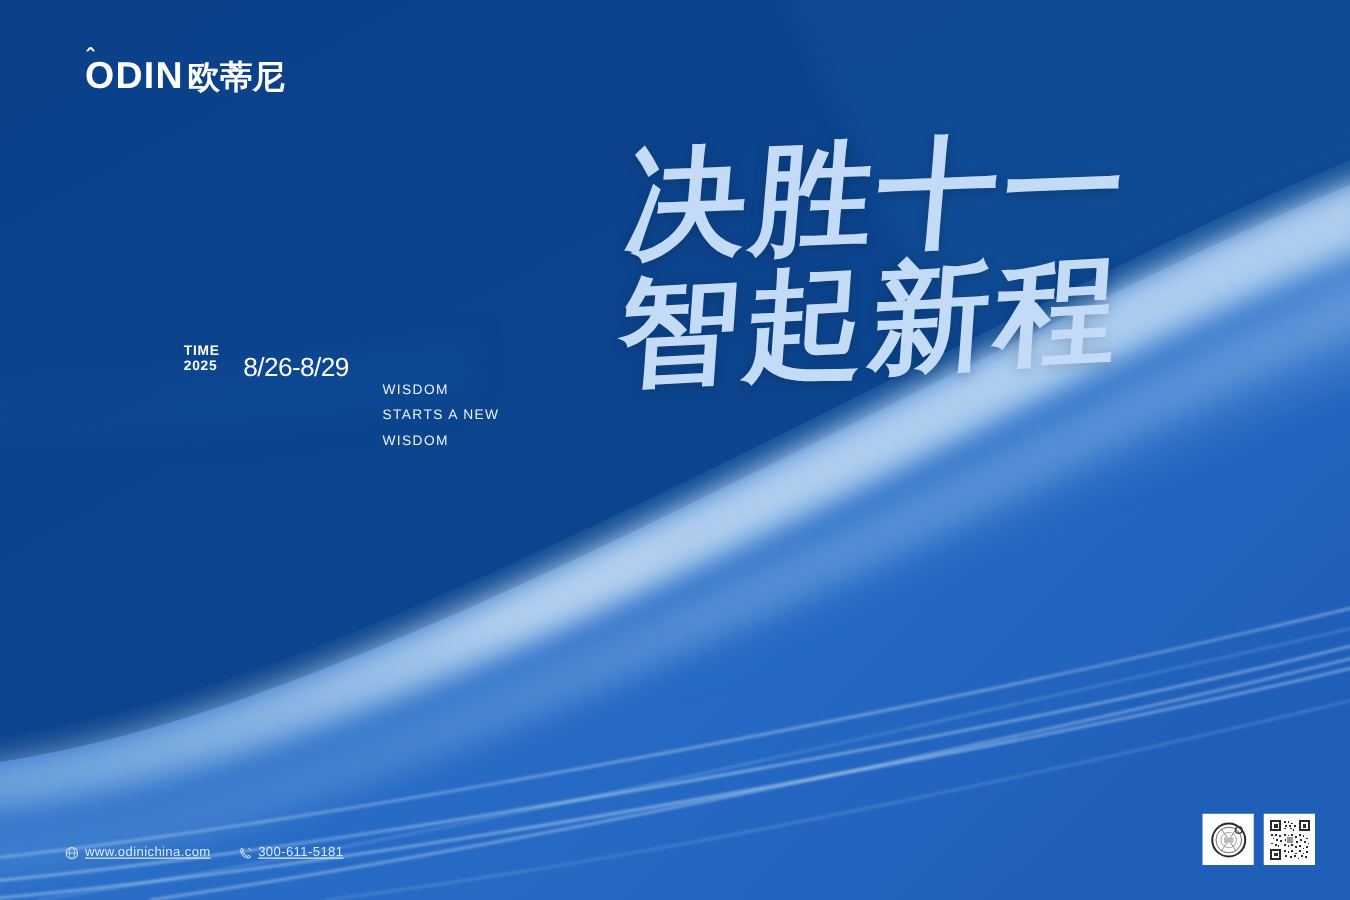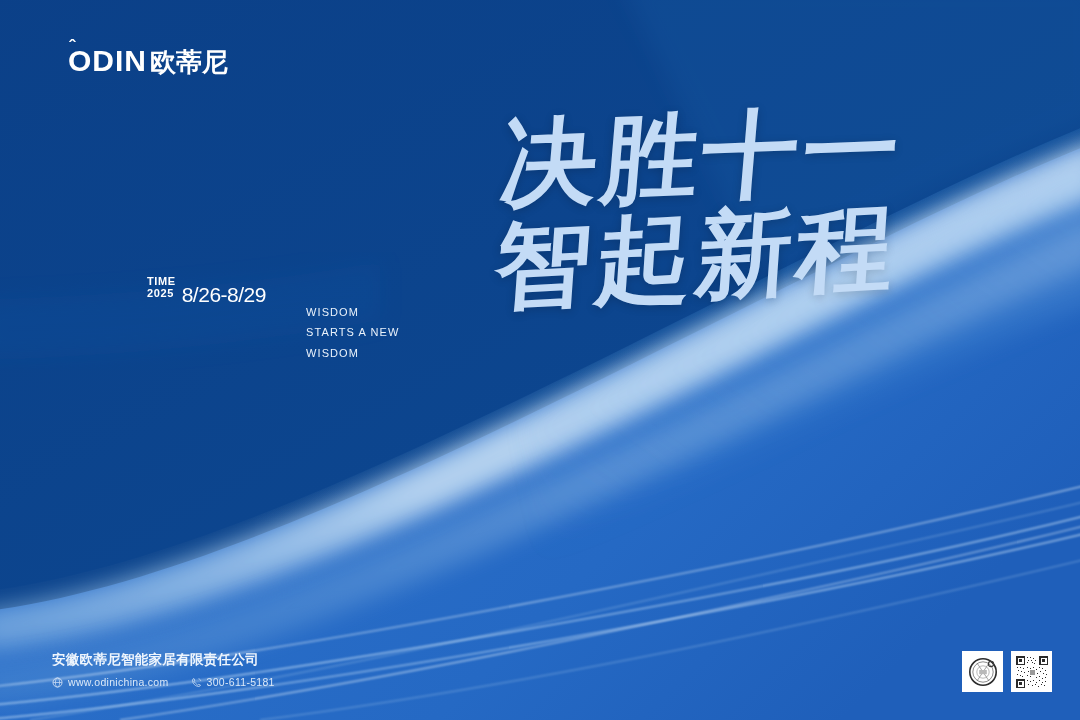--- a/index.html
+++ b/index.html
@@ -99,20 +99,21 @@
   }
 
   
   .date-row {
     position: absolute;
     left: 147px;
     top: 276px;
     display: flex;
     align-items: flex-end;
     color: #ffffff;
+    gap: 13px;
   }
   .date-kicker {
     display: flex;
     flex-direction: column;
     font-size: 11px;
     font-weight: 700;
     line-height: 1.06;
     letter-spacing: .6px;
     margin-bottom: 5px;
     margin-right: 6px;
@@ -159,20 +160,21 @@
     font-weight: 700;
     letter-spacing: .3px;
     margin-bottom: 7px;
   }
   .footer-contacts {
     display: flex;
     align-items: center;
     font-size: 10.5px;
     letter-spacing: .3px;
     color: #dce9f8;
+    text-decoration: underline;
   }
   .contact-item {
     display: flex;
     align-items: center;
     margin-right: 22px;
   }
   .contact-item .ico {
     width: 11px;
     height: 11px;
     margin-right: 5px;
@@ -298,21 +300,20 @@
   </div>
 
   <div class="wisdom">
     <div>WISDOM</div>
     <div>STARTS A NEW</div>
     <div>WISDOM</div>
   </div>
 
 
   <div class="footer">
-    <div class="footer-company">安徽欧蒂尼智能家居有限责任公司</div>
     <div class="footer-contacts">
       <span class="contact-item">
         <span class="ico">
           <svg width="11" height="11" viewBox="0 0 16 16">
             <circle cx="8" cy="8" r="6.6" fill="none" stroke="#dce9f8" stroke-width="1.3"></circle>
             <ellipse cx="8" cy="8" rx="3" ry="6.6" fill="none" stroke="#dce9f8" stroke-width="1.1"></ellipse>
             <path d="M1.6 8 H14.4" stroke="#dce9f8" stroke-width="1.1"></path>
           </svg>
         </span>
         <span>www.odinichina.com</span>

